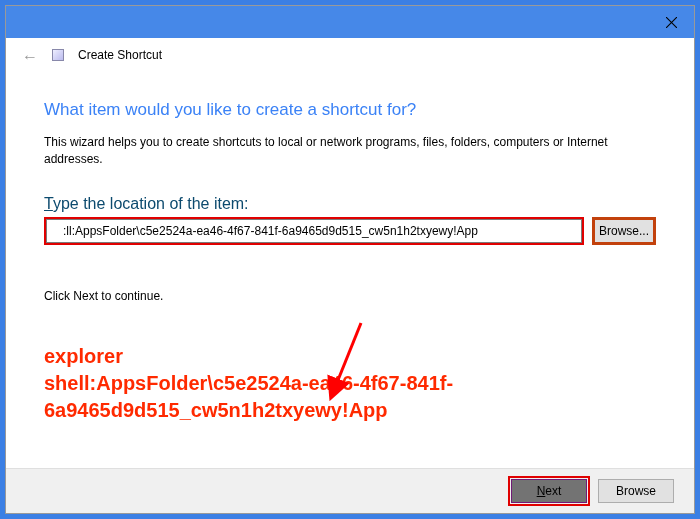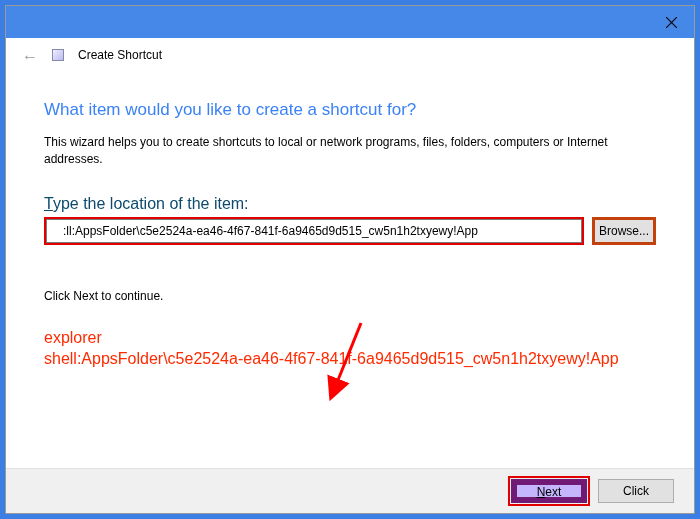--- a/index.html
+++ b/index.html
@@ -119,25 +119,25 @@
       border: 3px solid #c2410c;
       cursor: pointer;
     }
     .continue-text {
       font-size: 12px;
       color: #000;
       margin-top: 44px;
     }
     .annotation {
       color: #ff2a00;
-      font-size: 16px;
+      font-size: 20px;
       line-height: 1.35;
-      margin-top: 24px;
+      margin-top: 40px;
       word-wrap: break-word;
-      font-weight: 400;
+      font-weight: 700;
     }
     .arrow-annot {
       position: absolute;
       left: 310px;
       top: 250px;
       pointer-events: none;
     }
     .footer {
       position: absolute;
       bottom: 0;
@@ -159,22 +159,22 @@
       background: #e1e1e1;
       border: 1px solid #adadad;
       cursor: pointer;
     }
     .next-highlight {
       border: 2px solid #e00000;
       padding: 1px;
       display: inline-block;
     }
     .next-highlight button {
-      border: 6px solid #701a75;
-      background: #c4b5fd;
+      border: 1px solid #701a75;
+      background: #737373;
     }
     .u { text-decoration: underline; }
   </style>
 </head>
 <body>
 
 <div class="outer-frame">
   <div class="titlebar">
     <div class="close-btn">
       <svg viewBox="0 0 10 10">
@@ -222,16 +222,16 @@
         <line x1="45" y1="5" x2="18" y2="72" stroke="#ff0000" stroke-width="3" marker-end="url(#ah)"></line>
       </svg>
     </div>
 
     <div class="footer">
       <span class="next-highlight">
         <button>
           <span class="u">N</span><span>ext</span>
         </button>
       </span>
-      <button>Click</button>
+      <button>Browse</button>
     </div>
   </div>
 </div>
 
 </body></html>

